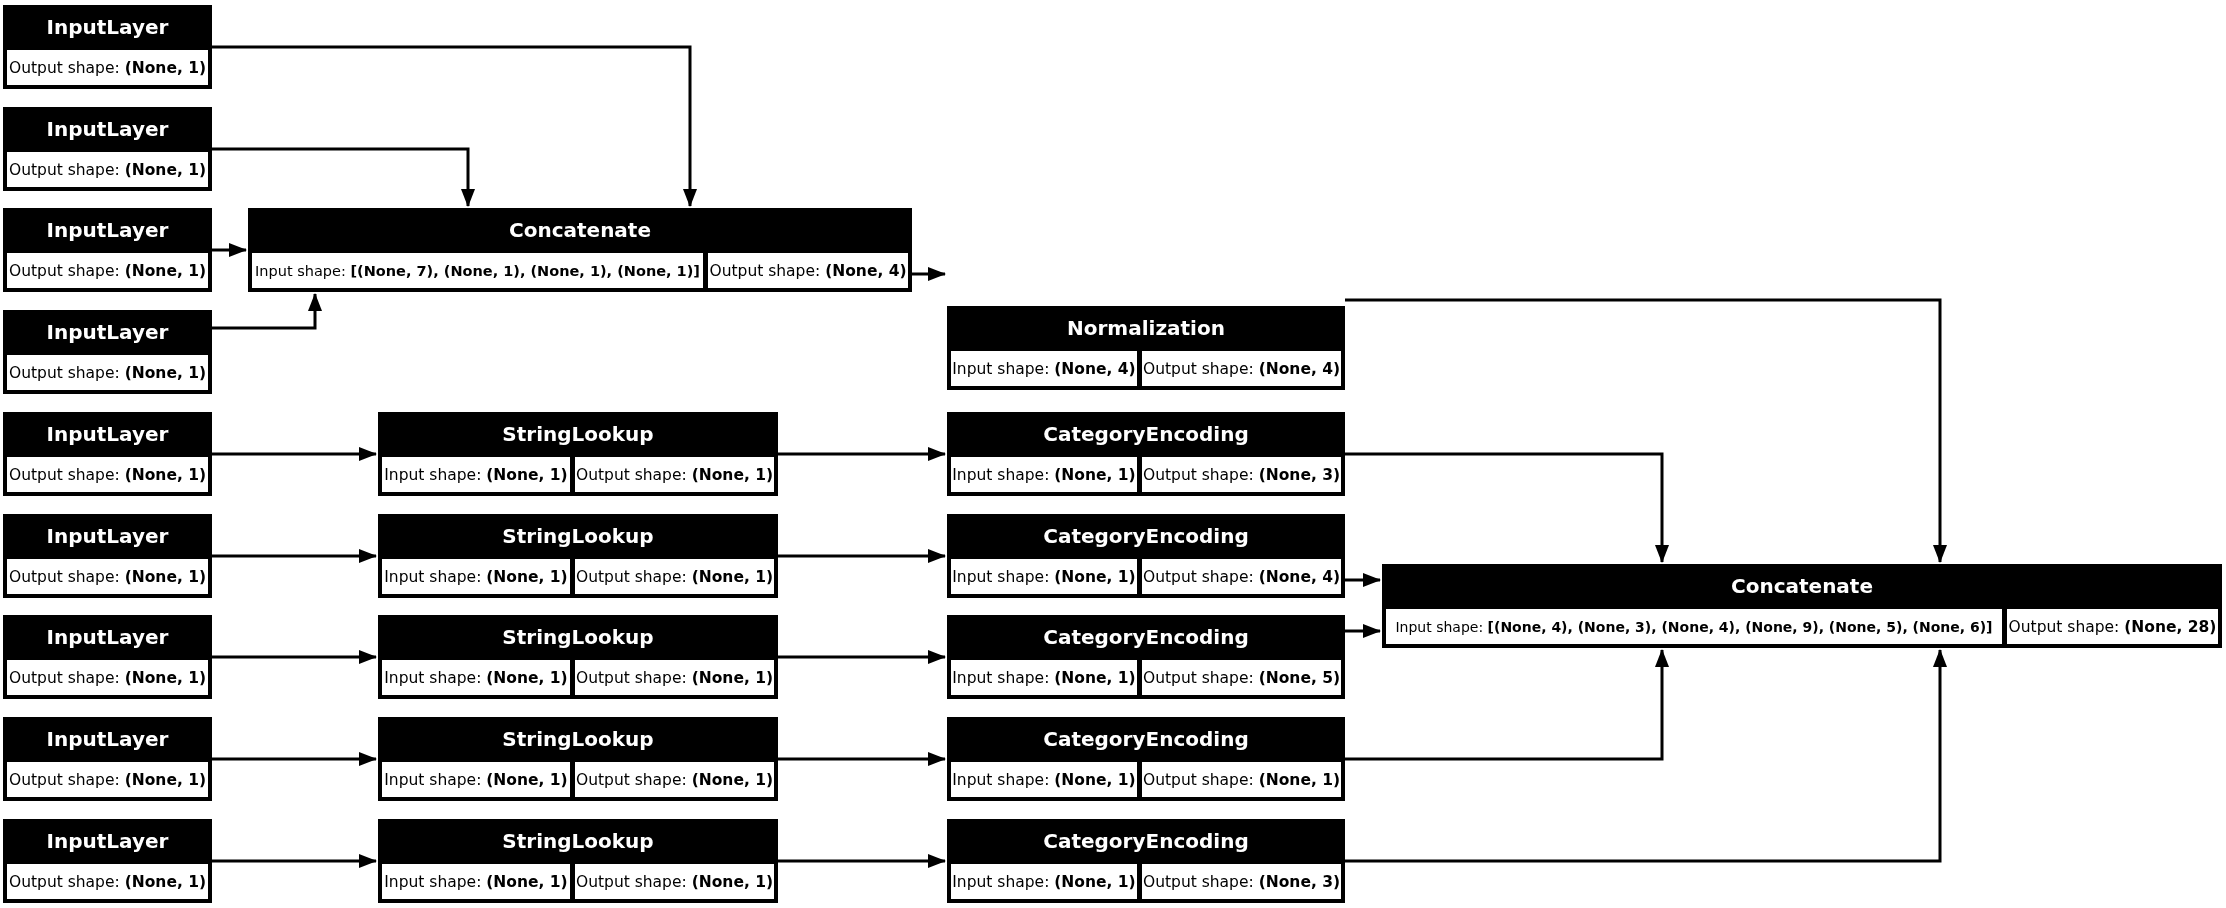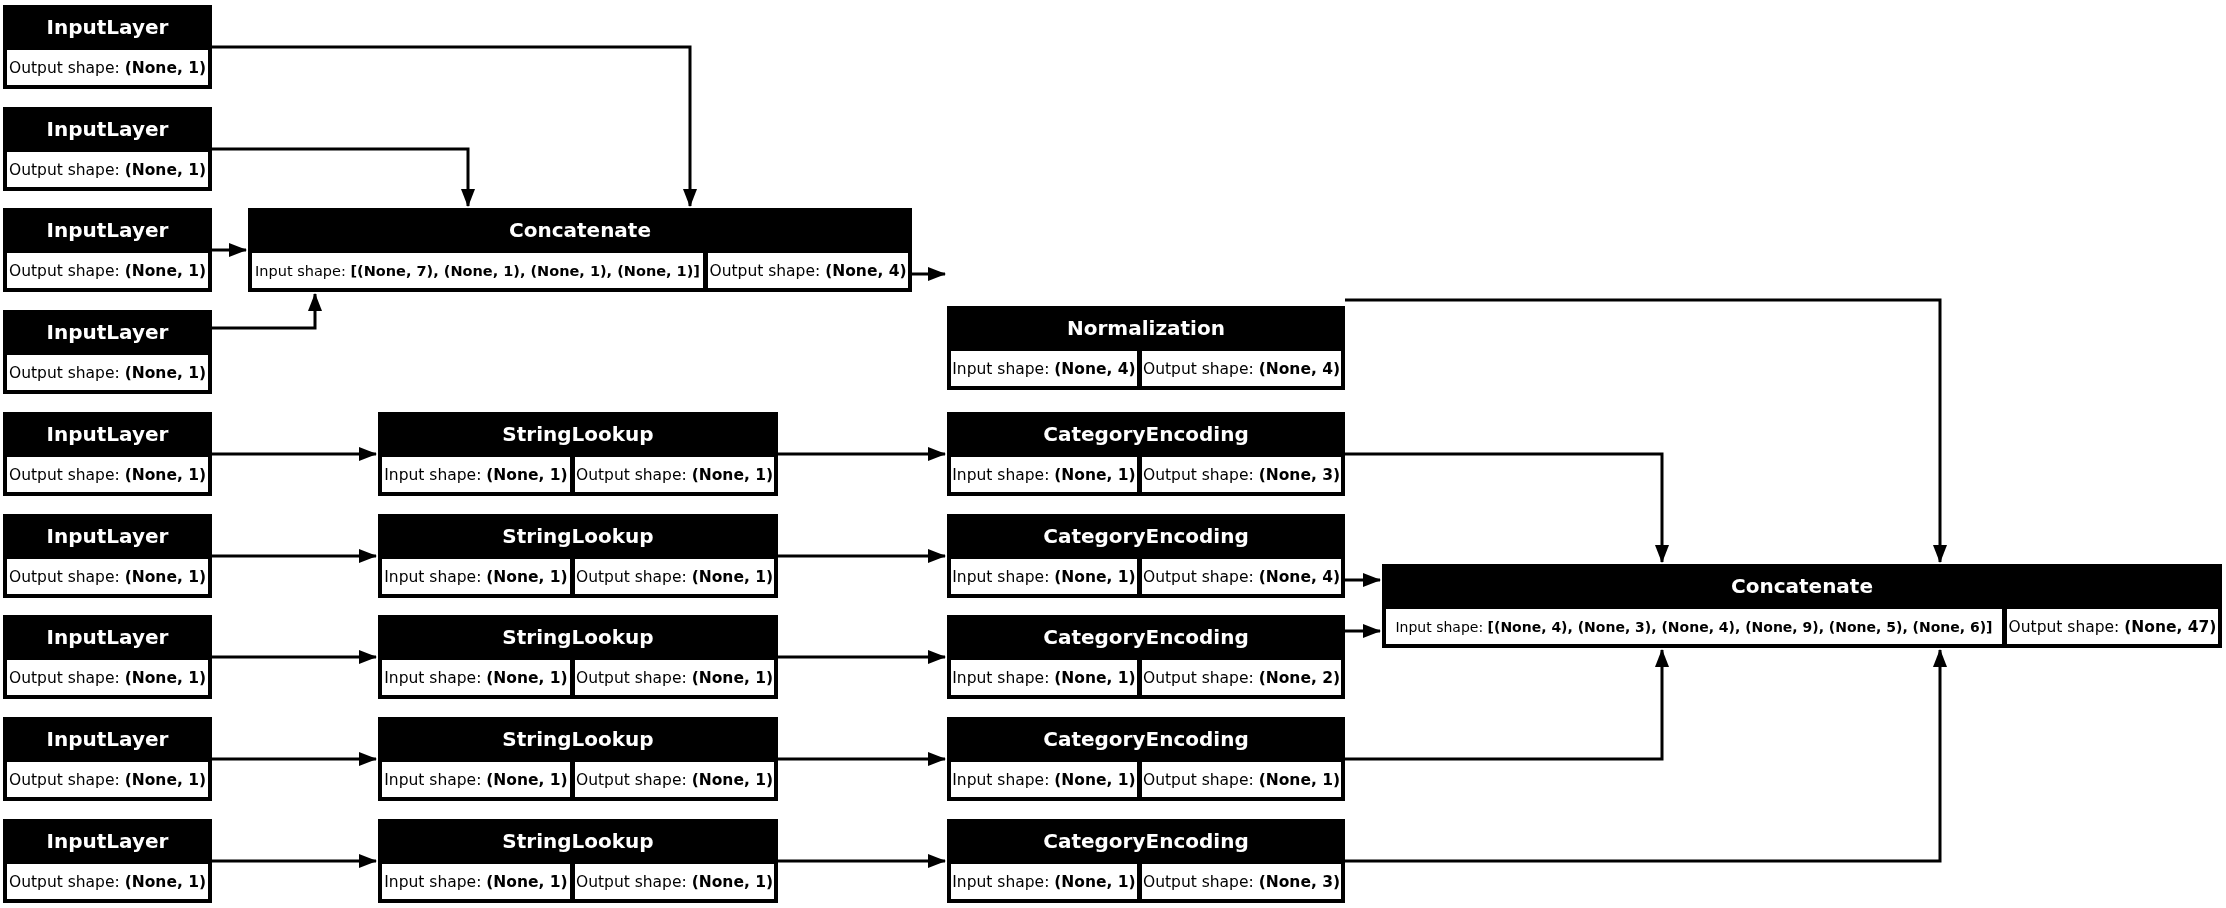--- a/index.html
+++ b/index.html
@@ -210,37 +210,37 @@
     <div class="title">CategoryEncoding</div>
     <div class="cells">
         <div class="cell" style="flex: 0 0 186px; font-size: 15.5px;"><span>Input shape: </span><span class="val">(None, 1)</span></div>
         <div class="cell" style="flex: 0 0 199px; font-size: 15.5px;"><span>Output shape: </span><span class="val">(None, 4)</span></div>
       </div>
   </div>
     <div class="node" style="left: 947px; top: 615px; width: 398px; height: 84px;">
     <div class="title">CategoryEncoding</div>
     <div class="cells">
         <div class="cell" style="flex: 0 0 186px; font-size: 15.5px;"><span>Input shape: </span><span class="val">(None, 1)</span></div>
-        <div class="cell" style="flex: 0 0 199px; font-size: 15.5px;"><span>Output shape: </span><span class="val">(None, 2)</span></div>
+        <div class="cell" style="flex: 0 0 199px; font-size: 15.5px;"><span>Output shape: </span><span class="val">(None, 5)</span></div>
       </div>
   </div>
     <div class="node" style="left: 947px; top: 717px; width: 398px; height: 84px;">
     <div class="title">CategoryEncoding</div>
     <div class="cells">
         <div class="cell" style="flex: 0 0 186px; font-size: 15.5px;"><span>Input shape: </span><span class="val">(None, 1)</span></div>
         <div class="cell" style="flex: 0 0 199px; font-size: 15.5px;"><span>Output shape: </span><span class="val">(None, 1)</span></div>
       </div>
   </div>
     <div class="node" style="left: 947px; top: 819px; width: 398px; height: 84px;">
     <div class="title">CategoryEncoding</div>
     <div class="cells">
         <div class="cell" style="flex: 0 0 186px; font-size: 15.5px;"><span>Input shape: </span><span class="val">(None, 1)</span></div>
         <div class="cell" style="flex: 0 0 199px; font-size: 15.5px;"><span>Output shape: </span><span class="val">(None, 3)</span></div>
       </div>
   </div>
     <div class="node" style="left: 1382px; top: 564px; width: 840px; height: 84px;">
     <div class="title">Concatenate</div>
     <div class="cells">
         <div class="cell" style="flex: 0 0 616px; font-size: 14px;"><span>Input shape: </span><span class="val">[(None, 4), (None, 3), (None, 4), (None, 9), (None, 5), (None, 6)]</span></div>
-        <div class="cell" style="flex: 0 0 211px; font-size: 15.5px;"><span>Output shape: </span><span class="val">(None, 47)</span></div>
+        <div class="cell" style="flex: 0 0 211px; font-size: 15.5px;"><span>Output shape: </span><span class="val">(None, 28)</span></div>
       </div>
   </div>
   </div>
 
 </body></html>

